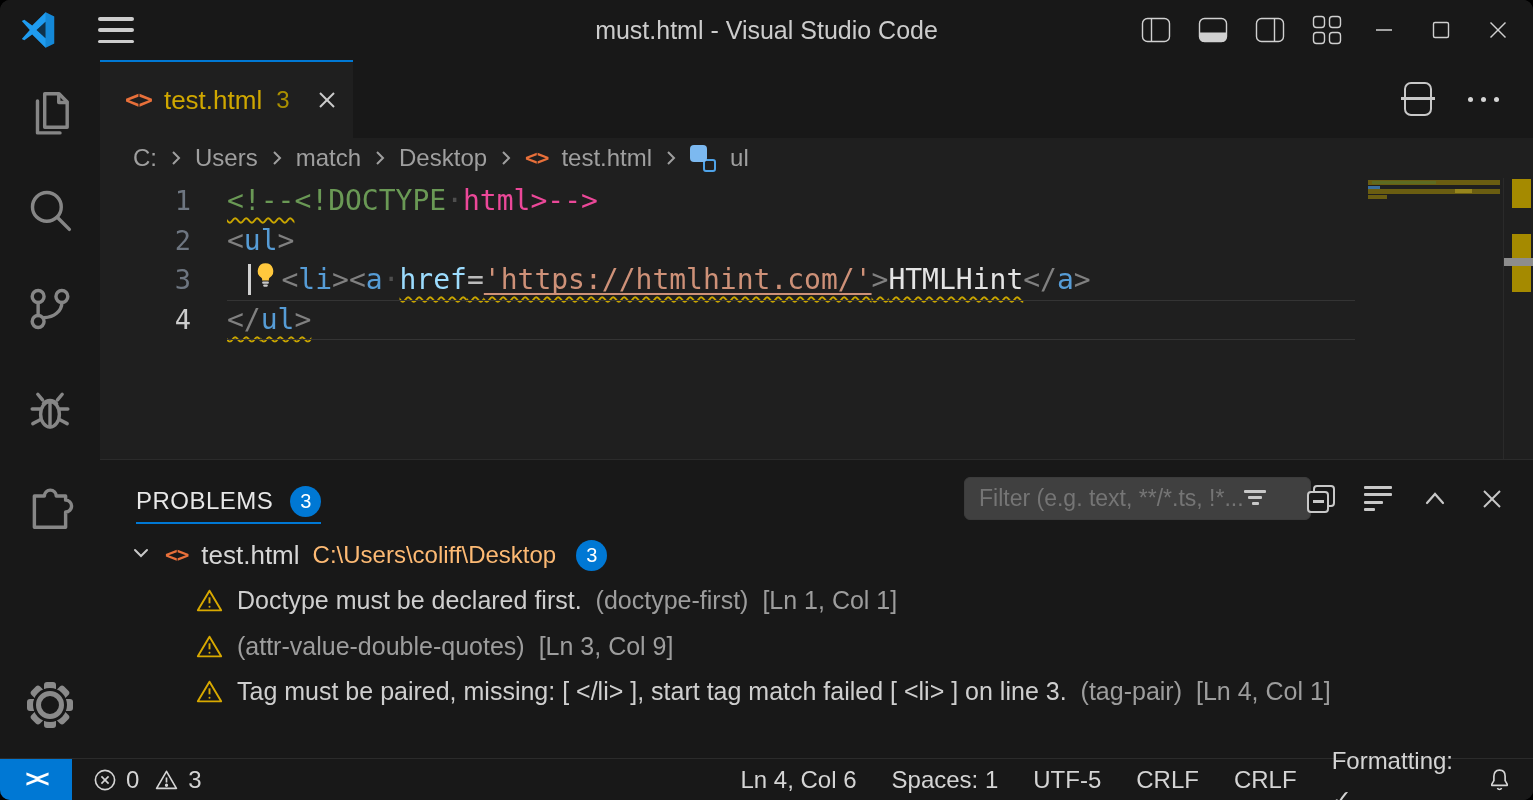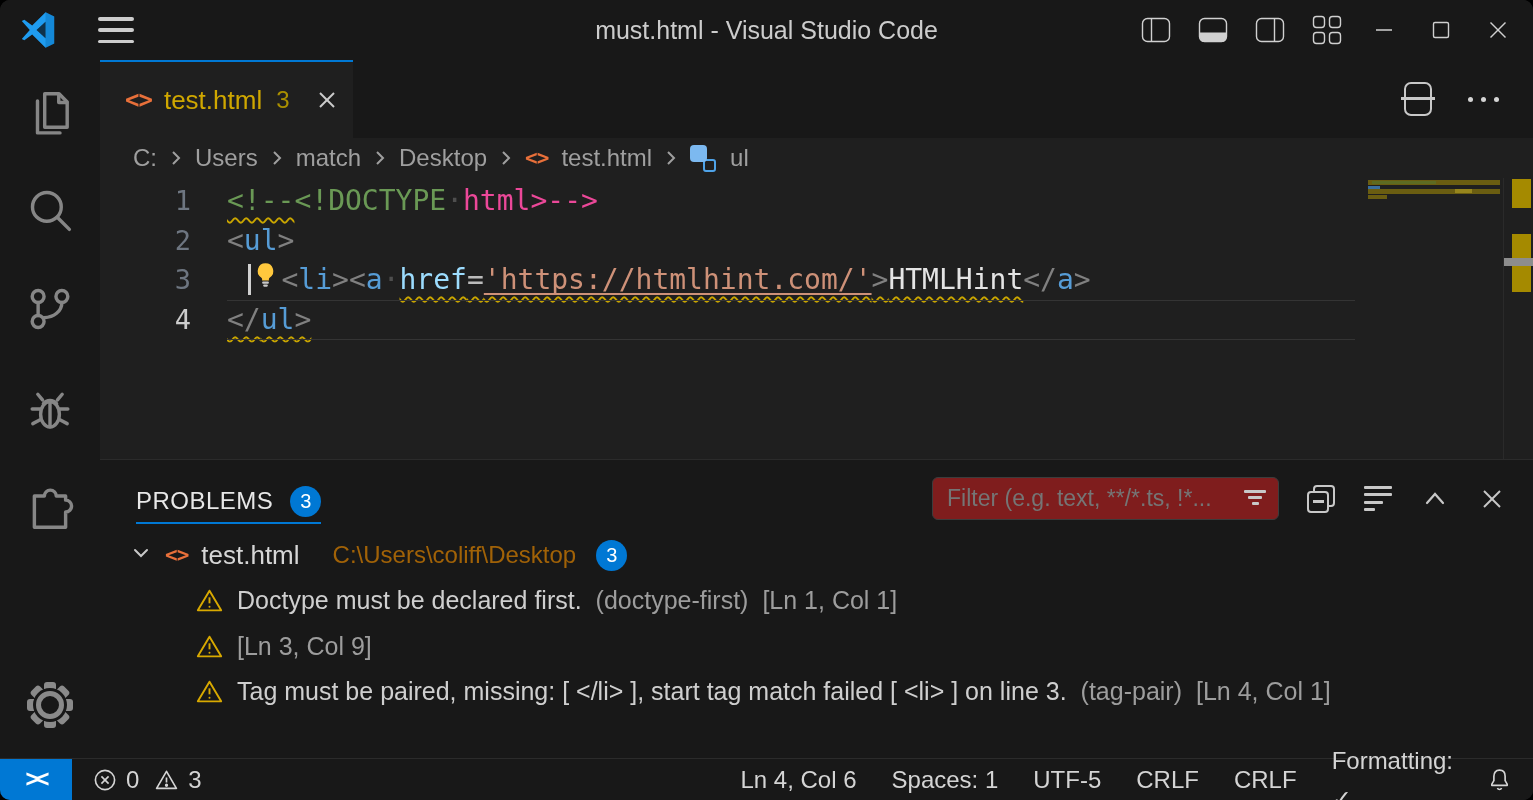--- a/index.html
+++ b/index.html
@@ -81,38 +81,38 @@
 
   
   .panel { position:absolute; left:100px; top:459px; width:1433px; height:299px; background:#181818; border-top:1px solid #2b2b2b; }
   .ptab { position:absolute; left:36px; top:26px; height:38px; display:flex; align-items:center; gap:17px;
           border-bottom:2px solid #0078d4; padding-bottom:6px; cursor:pointer; }
   .ptab-label { font-size:24px; color:#e7e7e7; letter-spacing:0.5px; }
   .badge { min-width:31px; height:31px; border-radius:16px; background:#0078d4; color:#ffffff; font-size:20px;
            display:flex; align-items:center; justify-content:center; padding:0 4px; }
   .panel-actions { position:absolute; right:26px; top:17px; display:flex; align-items:center; gap:27px; }
   .filterbox { position:relative; width:347px; height:43px; }
-  .filterbox input { width:100%; height:100%; background:#7f1d1d; border:1px solid #3c3c3c; border-radius:6px;
-                     color:#989898; font-size:23px; padding:0 46px 0 14px; font-family:"Liberation Sans", sans-serif; outline:none; }
+  .filterbox input { width:100%; height:100%; background:#404040; border:1px solid #3c3c3c; border-radius:6px;
+                     color:#989898; font-size:23px; padding:0 46px 0 14px; font-family:"Liberation Sans", sans-serif; outline:none;margin-left:32px; }
   .filter-ic { position:absolute; right:13px; top:13px; width:22px; display:flex; flex-direction:column; align-items:center; gap:3.5px; }
   .filter-ic i { height:2.6px; background:#c8c8c8; border-radius:1px; display:block; }
   .pa-ic { width:30px; height:30px; display:flex; align-items:center; justify-content:center; }
   .collapse-ic { position:relative; width:28px; height:28px; }
   .collapse-ic .back { position:absolute; right:0; top:0; width:22px; height:22px; border:2px solid #c8c8c8; border-radius:4px; }
   .collapse-ic .front { position:absolute; left:0; bottom:0; width:22px; height:22px; border:2px solid #c8c8c8; border-radius:4px;
                         background:#181818; display:flex; align-items:center; justify-content:center; }
   .collapse-ic .front i { width:11px; height:2.2px; background:#c8c8c8; display:block; }
   .viewlines { display:flex; flex-direction:column; gap:4.5px; width:28px; }
   .viewlines i { height:2.8px; background:#c8c8c8; border-radius:1px; display:block; }
 
   .panel-body { position:absolute; left:0; top:72px; right:0; }
   .file-row { height:46px; display:flex; align-items:center; gap:13px; padding-left:30px; cursor:pointer; }
   .file-row .code-glyph { font-size:21px; }
   .file-name { font-size:26px; color:#d6d6d6; }
-  .file-path { font-size:24px; color:#a16207; margin-left:20px; }
+  .file-path { font-size:24px; color:#fdba74; margin-left:0; }
   .file-row .badge { margin-left:7px; }
   .prow { height:45.5px; display:flex; align-items:center; gap:14px; padding-left:96px; cursor:pointer; }
   .pmsg { font-size:25px; color:#cfcfcf; white-space:pre; }
   .psrc { font-size:25px; color:#9d9d9d; white-space:pre; }
 
   
   .statusbar { position:absolute; left:0; top:758px; width:1533px; height:42px; background:#181818;
                border-top:1px solid #2b2b2b; display:flex; align-items:center; color:#d4d4d4; font-size:24px; }
   .remote { width:72px; height:42px; background:#0078d4; color:#ffffff; display:flex; align-items:center; justify-content:center;
             font-size:23px; font-weight:bold; letter-spacing:-3px; cursor:pointer; }
@@ -396,20 +396,21 @@
             <span class="psrc">[Ln 1, Col 1]</span>
           </div>
           <div class="prow">
             <span style="display: flex;">
               <svg width="27" height="25" viewBox="0 0 16 15" stroke="#D8A900" stroke-width="1.15" fill="none" stroke-linejoin="round">
                 <path d="M8 1.6 15 13.4H1Z"></path>
                 <line x1="8" y1="5.6" x2="8" y2="9.2"></line>
                 <circle cx="8" cy="11.2" r="0.6" fill="#D8A900" stroke="none"></circle>
               </svg>
             </span>
+            <span class="psrc">(attr-value-double-quotes)</span>
             <span class="psrc">[Ln 3, Col 9]</span>
           </div>
           <div class="prow">
             <span style="display: flex;">
               <svg width="27" height="25" viewBox="0 0 16 15" stroke="#D8A900" stroke-width="1.15" fill="none" stroke-linejoin="round">
                 <path d="M8 1.6 15 13.4H1Z"></path>
                 <line x1="8" y1="5.6" x2="8" y2="9.2"></line>
                 <circle cx="8" cy="11.2" r="0.6" fill="#D8A900" stroke="none"></circle>
               </svg>
             </span>

